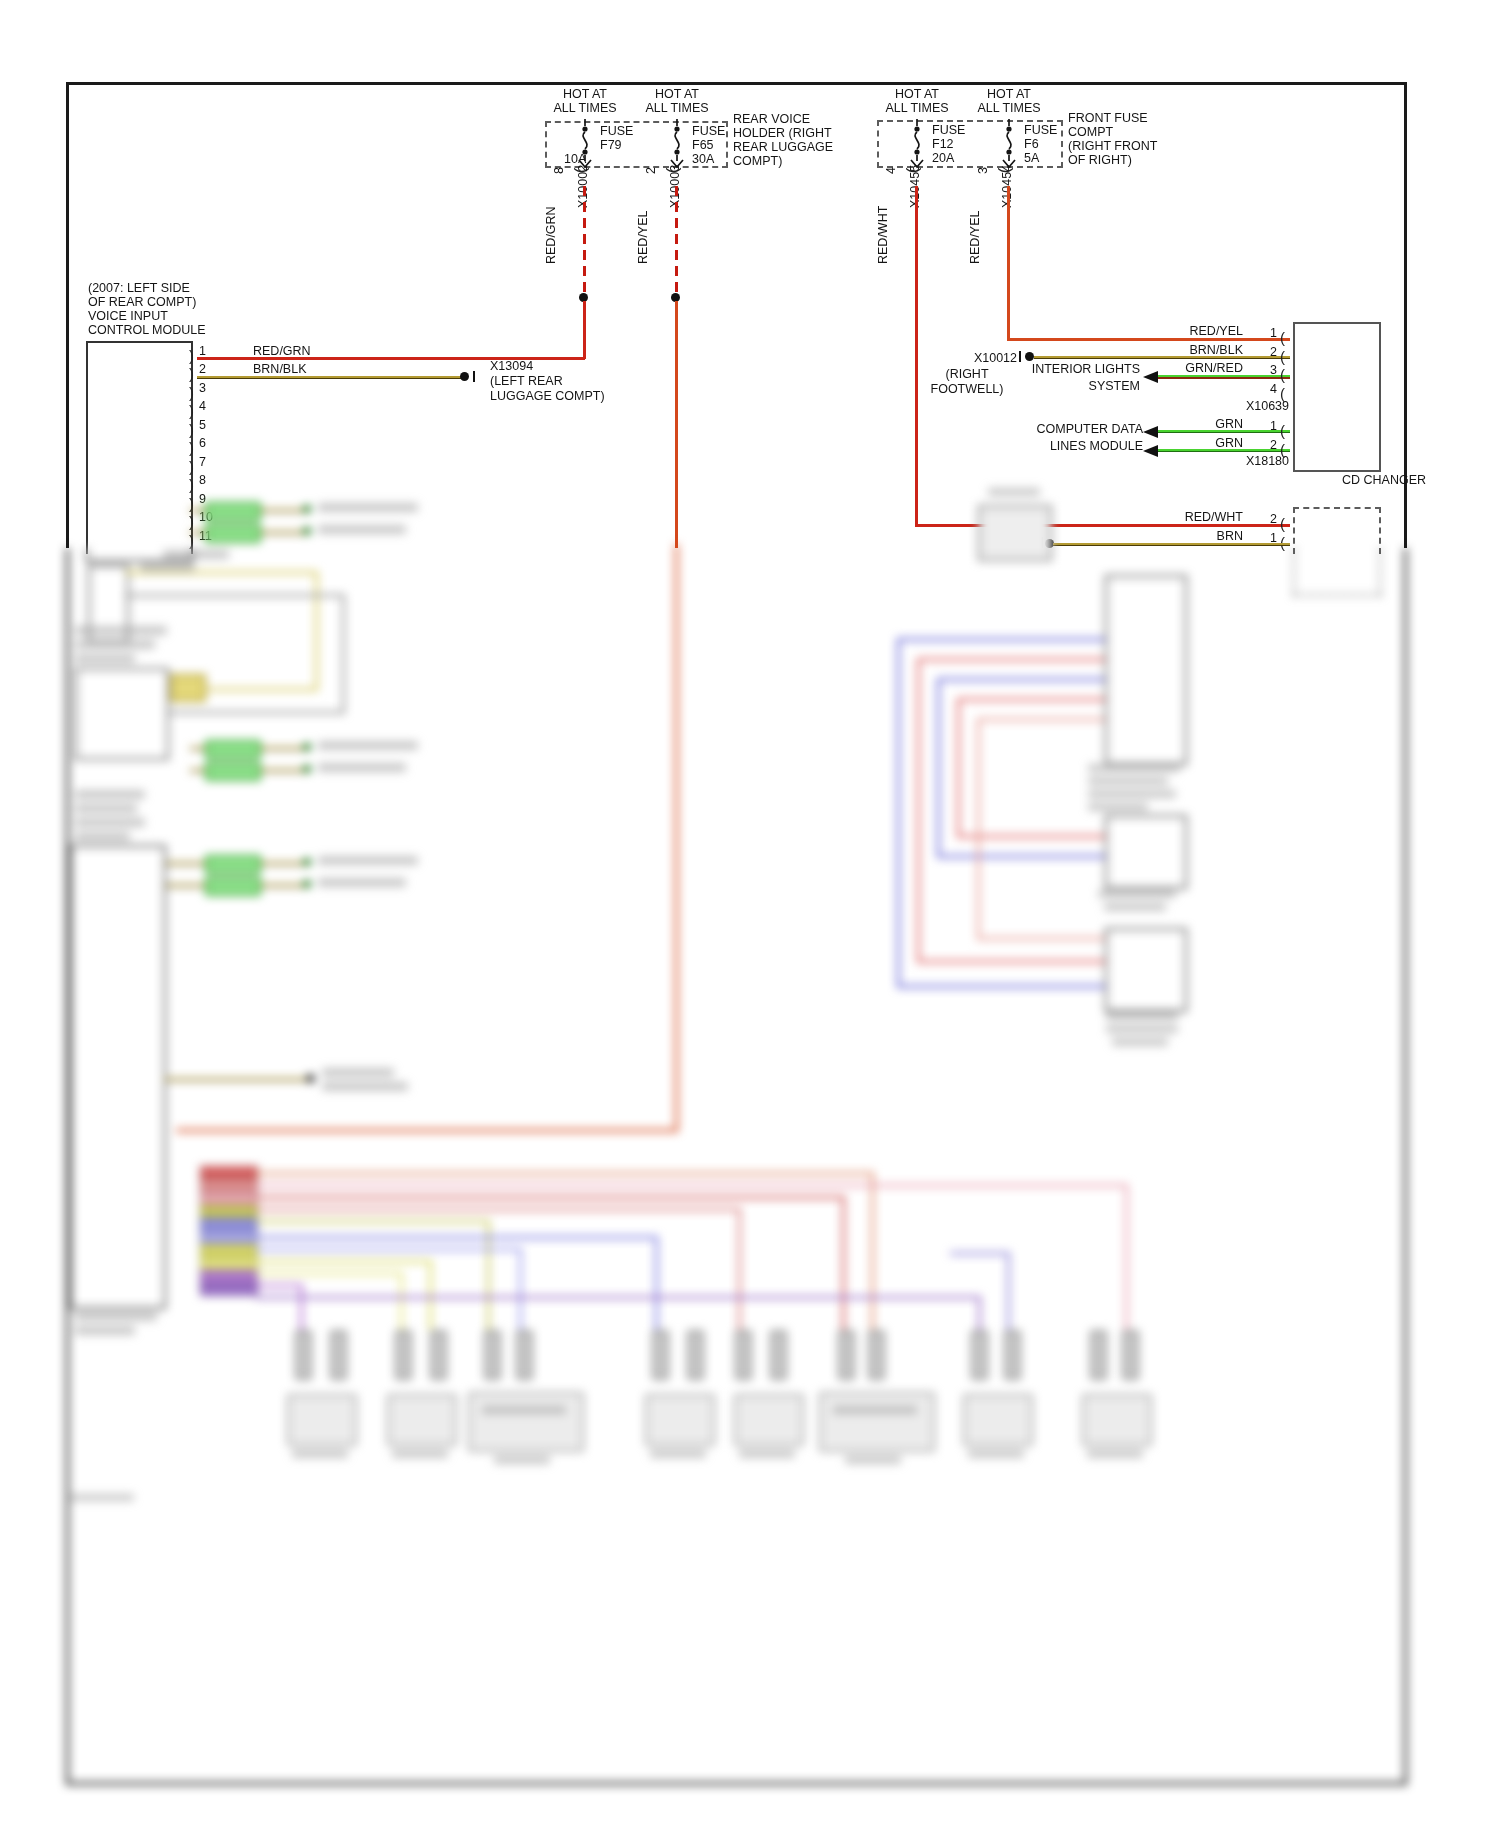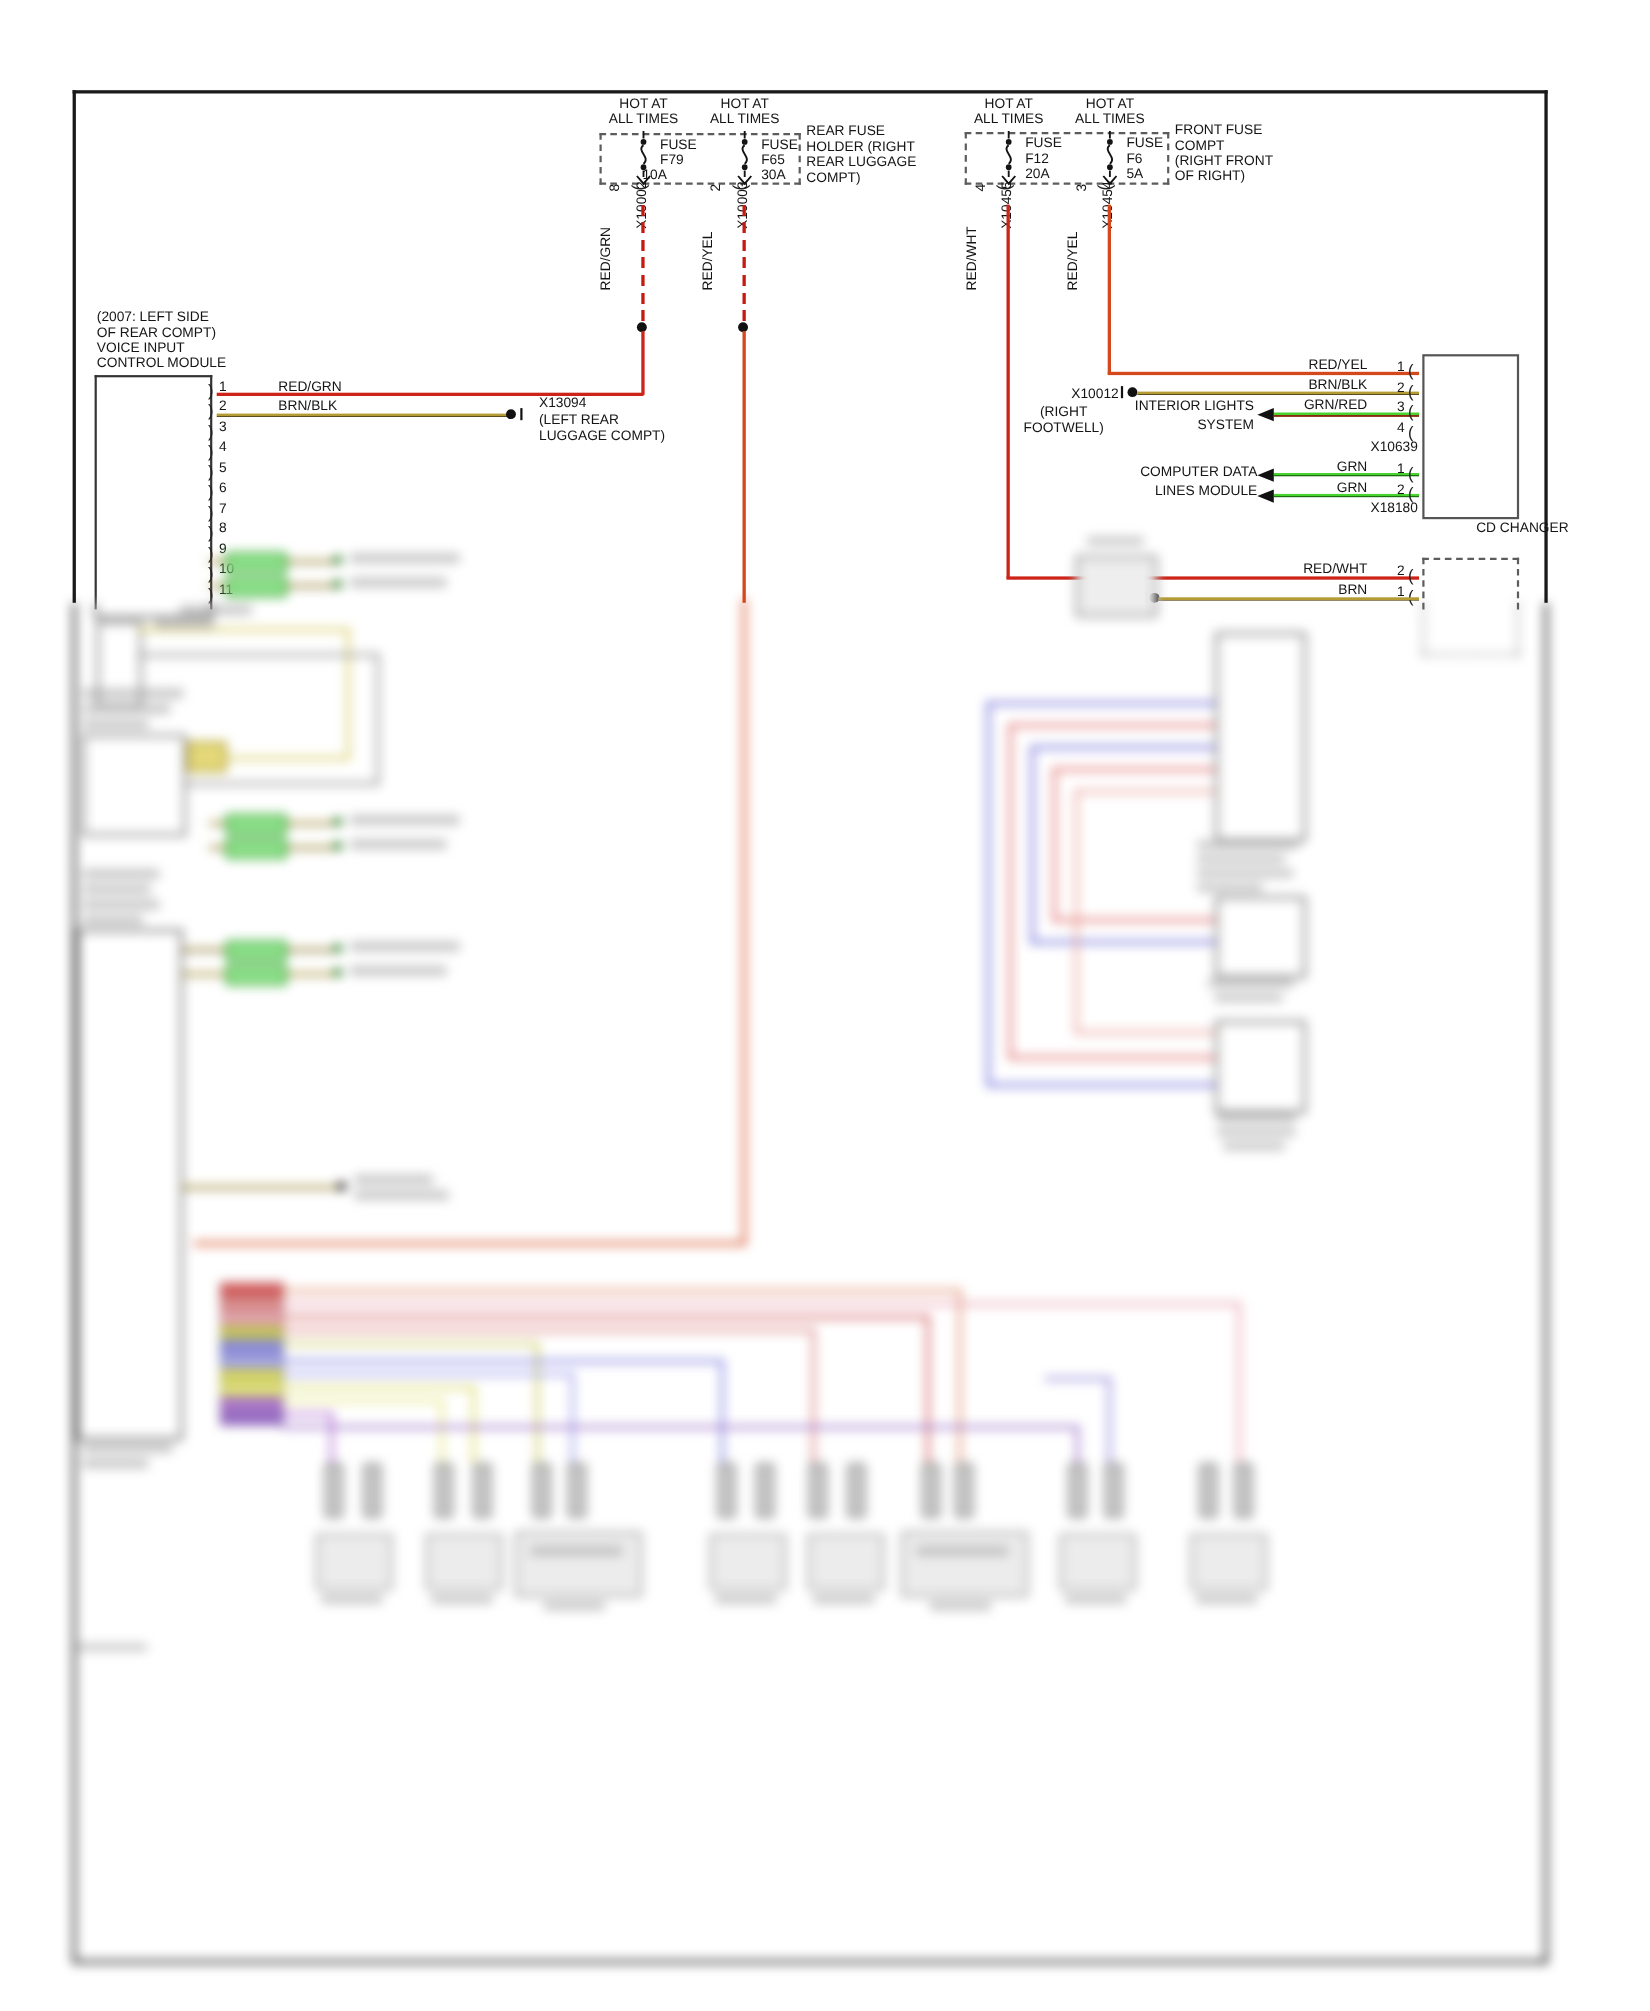--- a/index.html
+++ b/index.html
@@ -56,21 +56,21 @@
     <line x1="12" y1="0" x2="12" y2="7"></line>
       <circle cx="12" cy="10" r="2.6"></circle>
     <path d="M12 13 C 5 18, 19 24, 12 30"></path>
       <circle cx="12" cy="33" r="2.6"></circle>
     <line x1="12" y1="36" x2="12" y2="42"></line>
       <path d="M6 41 L12 48 L18 41"></path>
   </svg>
   <span class="paren paren-l arc" style="left:578px;top:163px"></span>
   <span class="t" style="left:600px;top:124px">FUSE</span>
   <span class="t" style="left:600px;top:138px">F79</span>
-  <span class="t" style="left:584px;top:152px">10A</span>
+  <span class="t" style="left:564px;top:152px">10A</span>
   <span class="vt" style="left:566px;top:160px">8</span>
   <span class="vt" style="left:590px;top:194px">X10002</span>
   <span class="vt" style="left:558px;top:250px">RED/GRN</span>
   <div class="wire w-dashred" style="left:583px;top:186px;width:3px;height:108px"></div>
   <div class="dot" style="left:579px;top:293px;width:9px;height:9px"></div>
   <div class="wire w-red" style="left:583px;top:301px;width:2.5px;height:58px"></div>
 
   <span class="t tc" style="left:632px;top:87px;width:90px">HOT AT</span>
   <span class="t tc" style="left:632px;top:101px;width:90px">ALL TIMES</span>
   <svg class="abs fusesvg" width="24" height="50" viewBox="0 0 24 50" style="left:665px;top:119px">
@@ -125,21 +125,21 @@
   <span class="paren paren-l arc" style="left:1002px;top:163px"></span>
   <span class="t" style="left:1024px;top:123px">FUSE</span>
   <span class="t" style="left:1024px;top:137px">F6</span>
   <span class="t" style="left:1024px;top:151px">5A</span>
   <span class="vt" style="left:990px;top:160px">3</span>
   <span class="vt" style="left:1014px;top:194px">X10454</span>
   <span class="vt" style="left:982px;top:250px">RED/YEL</span>
   <div class="wire w-org" style="left:1007px;top:186px;width:2.5px;height:154px"></div>
   <div class="wire w-org" style="left:1007px;top:338px;width:283px;height:2.5px"></div>
 
-  <span class="t" style="left:733px;top:112px">REAR FUSE</span>
+  <span class="t" style="left:733px;top:112px">REAR VOICE</span>
   <span class="t" style="left:733px;top:126px">HOLDER (RIGHT</span>
   <span class="t" style="left:733px;top:140px">REAR LUGGAGE</span>
   <span class="t" style="left:733px;top:154px">COMPT)</span>
   <span class="t" style="left:1068px;top:111px">FRONT FUSE</span>
   <span class="t" style="left:1068px;top:125px">COMPT</span>
   <span class="t" style="left:1068px;top:139px">(RIGHT FRONT</span>
   <span class="t" style="left:1068px;top:153px">OF RIGHT)</span>
 
   <span class="t" style="left:88px;top:281px">(2007: LEFT SIDE</span>
   <span class="t" style="left:88px;top:295px">OF REAR COMPT)</span>

